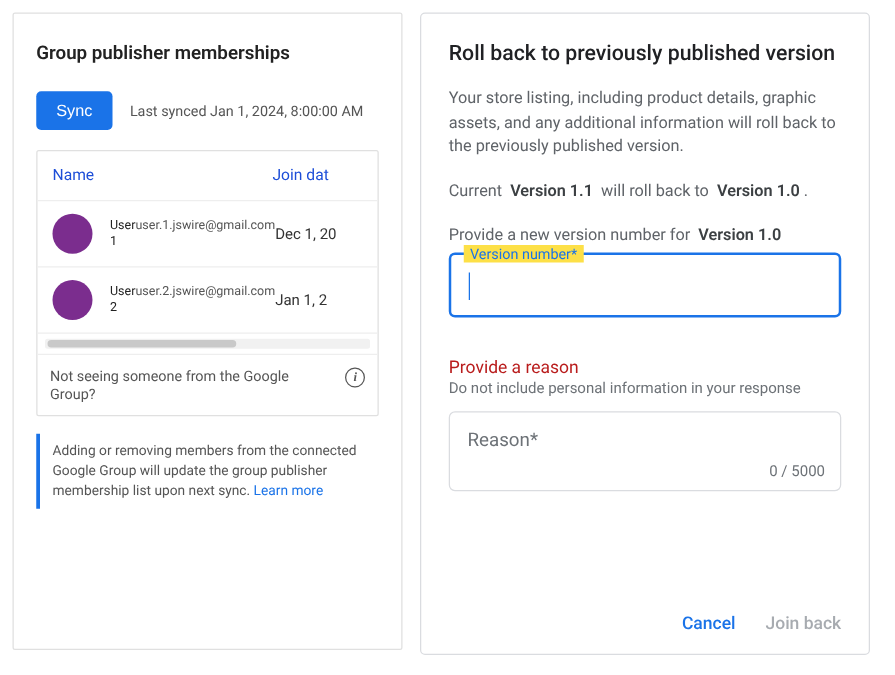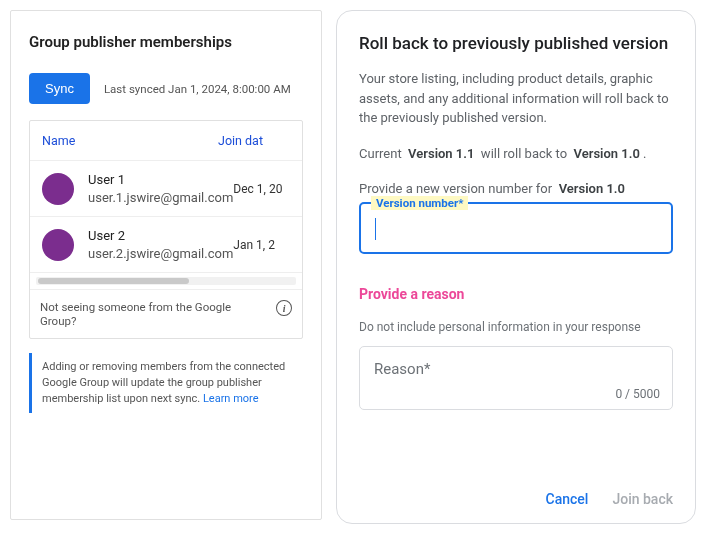--- a/index.html
+++ b/index.html
@@ -80,22 +80,22 @@
   .avatar {
     width: 32px;
     height: 32px;
     border-radius: 50%;
     background: #7b2d8e;
     flex-shrink: 0;
     margin-right: 14px;
   }
   .user-info {
     display: flex;
-    flex-direction: column;
-    font-size: 13px;
+    flex-direction: row;
+    font-size: 10px;
     line-height: 1.35;
     flex: 0 0 130px;
   }
   .user-name { color: #222; }
   .user-email { color: #555; }
   .join-date {
     font-size: 12px;
     color: #333;
     white-space: nowrap;
   }
@@ -148,21 +148,21 @@
     line-height: 1.45;
     color: #555;
   }
   .footer-note a { color: #1a73e8; text-decoration: none; }
 
   
   .right-panel {
     width: 360px;
     height: 514px;
     border: 1px solid #dadce0;
-    border-radius: 16px;
+    border-radius: 4px;
     padding: 22px 22px 18px 22px;
     position: relative;
     color: #5f6368;
     background: #fff;
     box-shadow: 0 0 0 rgba(0,0,0,0);
   }
   .right-title {
     font-size: 17px;
     font-weight: 500;
     color: #202124;
@@ -193,25 +193,24 @@
     position: relative;
     border: 2px solid #1a73e8;
     border-radius: 5px;
     height: 52px;
     margin-bottom: 32px;
   }
   .text-field .floating-label {
     position: absolute;
     top: -8px;
     left: 10px;
-    background: #fef9c3;
+    background: #fde047;
     padding: 0 5px;
     font-size: 11.5px;
     color: #1a73e8;
-    font-weight: bold;
   }
   .text-field .caret {
     position: absolute;
     left: 14px;
     top: 14px;
     width: 1px;
     height: 22px;
     background: #1a73e8;
     animation: blink 1s step-end infinite;
   }
@@ -220,23 +219,23 @@
     border: none;
     outline: none;
     width: 100%;
     height: 100%;
     padding: 0 14px;
     font-size: 14px;
     background: transparent;
   }
   .reason-heading {
     font-size: 14px;
-    color: #ec4899;
-    font-weight: 700;
-    margin-bottom: 18px;
+    color: #b91c1c;
+    font-weight: 400;
+    margin-bottom: 1px;
   }
   .reason-sub {
     font-size: 12px;
     color: #6d7277;
     margin-bottom: 12px;
   }
   .reason-box {
     border: 1px solid #dadce0;
     border-radius: 5px;
     height: 64px;

